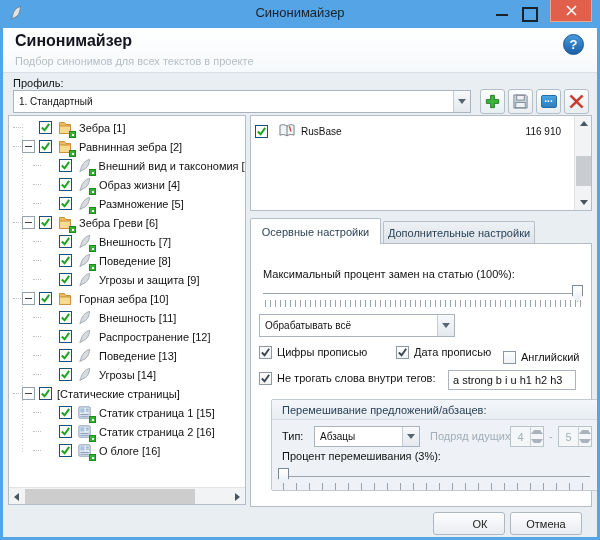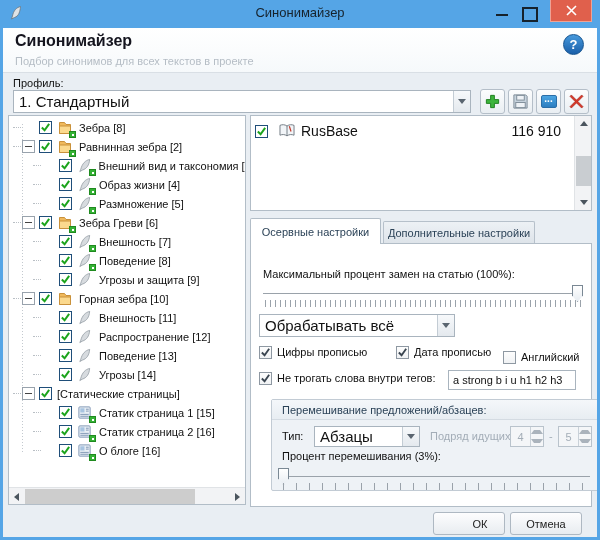--- a/index.html
+++ b/index.html
@@ -16,21 +16,21 @@
   .btn-max::after{content:"";position:absolute;left:4px;top:1px;width:12px;height:11px;border:2px solid #16222c;background:transparent;}
   .btn-close{position:absolute;top:0;right:8px;width:42px;height:22px;background:#E0604C;border:1px solid #efa294;border-top:none;display:flex;align-items:center;justify-content:center;}
   
   .app{position:absolute;left:3px;right:3px;top:28px;bottom:3px;background:#E9EEF3;overflow:hidden;}
   .header{position:absolute;top:0;left:0;right:0;height:45px;background:linear-gradient(#ffffff,#f6f9fb);border-bottom:1px solid #d9dfe5;}
   .h-title{position:absolute;left:12px;top:4px;font-size:16px;font-weight:bold;color:#14141e;}
   .h-sub{position:absolute;left:12px;top:27px;font-size:11px;color:#b5bdc5;}
   .help-btn{position:absolute;right:13px;top:6px;width:21px;height:21px;border-radius:50%;background:linear-gradient(#4799dc,#1a5fa9);border:1px solid #15538f;color:#fff;font-weight:bold;font-size:13px;display:flex;align-items:center;justify-content:center;}
   
   .profile-label{position:absolute;left:10px;top:49px;font-size:11px;color:#3e4a55;}
-  .combo{position:relative;background:#fff;border:1px solid #a9b4be;height:23px;display:flex;align-items:center;font-size:15px;color:#111;}
+  .combo{position:relative;background:#fff;border:1px solid #a9b4be;height:23px;display:flex;align-items:center;font-size:10px;color:#111;}
   .combo .cval{flex:1;padding:0 5px;white-space:nowrap;overflow:hidden;}
   .combo .cbtn{width:17px;height:100%;background:linear-gradient(#f7f9fb,#e4e9ee);border-left:1px solid #c3ccd4;display:flex;align-items:center;justify-content:center;}
   .tri-down{width:0;height:0;border-left:4px solid transparent;border-right:4px solid transparent;border-top:5px solid #5a6570;}
   .profile-combo{position:absolute;left:10px;top:62px;width:458px;}
   .pbtn{position:absolute;top:61px;width:25px;height:25px;background:linear-gradient(#fcfdfe,#e9eef2);border:1px solid #b4bec8;border-radius:3px;display:flex;align-items:center;justify-content:center;}
   .pbtn.add{left:477px;} .pbtn.save{left:505px;} .pbtn.dots{left:533px;} .pbtn.del{left:561px;}
   .dots-ic{width:16px;height:13px;background:linear-gradient(#4aa4e2,#2d7ec0);border:1px solid #2a6ea8;border-radius:2px;color:#fff;font-size:10px;font-weight:bold;line-height:5px;text-align:center;}
   
   .tree-panel{position:absolute;left:5px;top:87px;width:238px;height:390px;background:#fff;border:1px solid #b2bdc7;overflow:hidden;}
   .tree-rows{position:absolute;top:2px;left:0;right:0;bottom:17px;overflow:hidden;}
@@ -50,21 +50,21 @@
   
   .hscroll{position:absolute;left:0;right:0;bottom:0;height:17px;background:#f2f3f5;border-top:1px solid #e0e3e6;}
   .hs-thumb{position:absolute;left:16px;top:1px;width:170px;height:15px;background:#cdcdcd;}
   .arr{position:absolute;width:15px;height:15px;display:flex;align-items:center;justify-content:center;}
   .arr-l{left:0;top:1px;} .arr-r{right:0;top:1px;}
   .tri-l{width:0;height:0;border-top:4px solid transparent;border-bottom:4px solid transparent;border-right:5px solid #4b555e;}
   .tri-r{width:0;height:0;border-top:4px solid transparent;border-bottom:4px solid transparent;border-left:5px solid #4b555e;}
   .tri-u{width:0;height:0;border-left:4px solid transparent;border-right:4px solid transparent;border-bottom:5px solid #4b555e;}
   .tri-d{width:0;height:0;border-left:4px solid transparent;border-right:4px solid transparent;border-top:5px solid #4b555e;}
   .list-panel{position:absolute;left:247px;top:87px;width:342px;height:96px;background:#fff;border:1px solid #b2bdc7;}
-  .lrow{position:absolute;left:4px;top:5px;right:22px;height:20px;display:flex;align-items:center;font-size:14px;color:#111;}
+  .lrow{position:absolute;left:4px;top:5px;right:22px;height:20px;display:flex;align-items:center;font-size:10px;color:#111;}
   .lrow .ticon{margin:0 6px 0 5px;}
   .lcount{margin-left:auto;padding-right:8px;}
   .vscroll{position:absolute;top:0;bottom:0;right:0;width:17px;background:#f2f3f5;border-left:1px solid #e0e3e6;}
   .vs-up{left:1px;top:0;} .vs-dn{left:1px;bottom:0;}
   .vs-thumb{position:absolute;left:1px;top:40px;width:15px;height:30px;background:#c9cdd1;}
   
   .tab{position:absolute;font-size:11px;color:#2b4257;display:flex;align-items:center;justify-content:center;}
   .tab.active{left:247px;top:190px;width:131px;height:26px;background:#fff;border:1px solid #b2bdc7;border-bottom:none;border-radius:2px 2px 0 0;z-index:3;}
   .tab.inactive{left:380px;top:193px;width:152px;height:23px;background:linear-gradient(#edf1f5,#dde3e9);border:1px solid #b6c0ca;border-bottom:none;border-radius:2px 2px 0 0;z-index:1;}
   .tab-panel{position:absolute;left:247px;top:215px;width:342px;height:264px;background:#fff;border:1px solid #b2bdc7;z-index:2;}
@@ -157,21 +157,21 @@
             <span class="expspace"></span>
             <span class="cb tree-cb">
               <svg width="11" height="11" viewBox="0 0 12 12">
                 <path d="M2 6l3 3 5-7" stroke="#1ca41c" stroke-width="2.2" fill="none"></path>
               </svg>
             </span>
             <span class="ticon"><svg width="16" height="16" viewBox="0 0 16 16">
                 <path d="M2.5 2.5h5l1.5 2h4.5v9h-11z" fill="#f0b95c" stroke="#c9913b"></path>
                 <path d="M2.5 6h11v7.5h-11z" fill="#fbd98e" stroke="#c9913b"></path>
               </svg><span class="badge"></span></span>
-            <span class="tlabel">Зебра [8]</span>
+            <span class="tlabel">Зебра [1]</span>
           </div>
           <div class="trow lvl0">
             <span class="stub"></span>
             <span class="exp">
               <span class="expline"></span>
             </span>
             <span class="cb tree-cb">
               <svg width="11" height="11" viewBox="0 0 12 12">
                 <path d="M2 6l3 3 5-7" stroke="#1ca41c" stroke-width="2.2" fill="none"></path>
               </svg>

